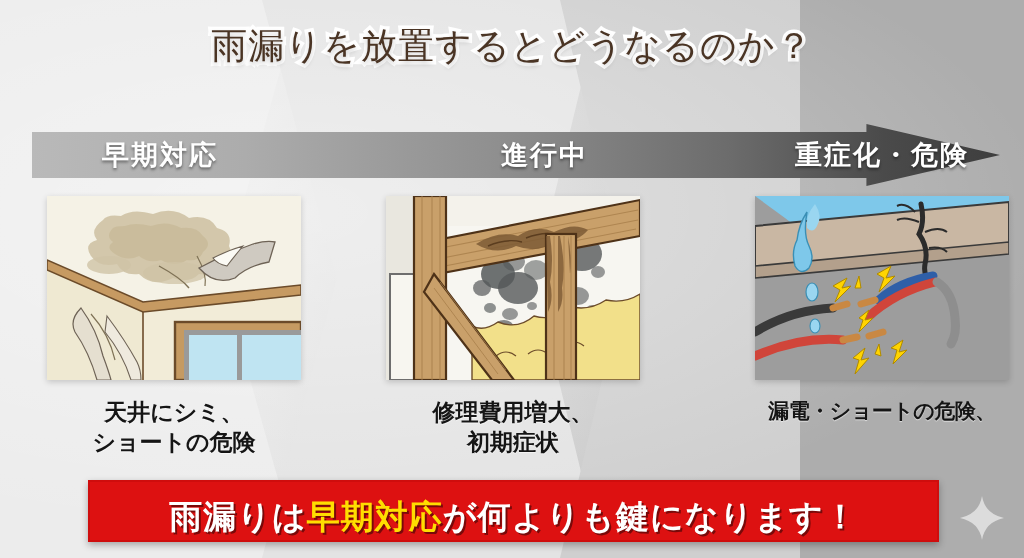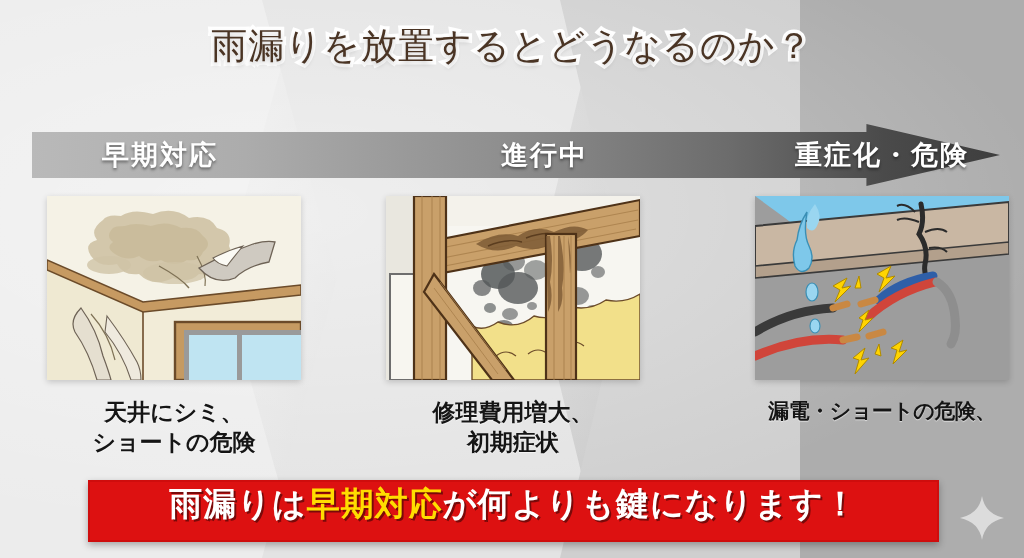--- a/index.html
+++ b/index.html
@@ -58,21 +58,21 @@
     font-size:23px;font-weight:bold;line-height:1.32;letter-spacing:0px;
     text-shadow:0 1px 1px rgba(255,255,255,.6);
   }
   .cap.small{font-size:21px;letter-spacing:-.5px;}
 
   
   .banner{
     position:absolute;left:88px;top:480px;width:847px;height:58px;
     background:#dd1111;border:2px solid #cf0d0d;
     box-shadow:0 3px 7px rgba(0,0,0,.3);
-    display:flex;align-items:flex-start;justify-content:center;
+    display:flex;align-items:flex-end;justify-content:center;
   }
   .banner-text{
     font-size:33px;font-weight:bold;color:#ffffff;letter-spacing:1px;
     text-shadow:2px 2px 0 rgba(0,0,0,.45);white-space:nowrap;
   }
   .hl{color:#ffdd00;}
 
   .sparkle{
     position:absolute;left:958px;top:494px;width:48px;height:48px;
   }

